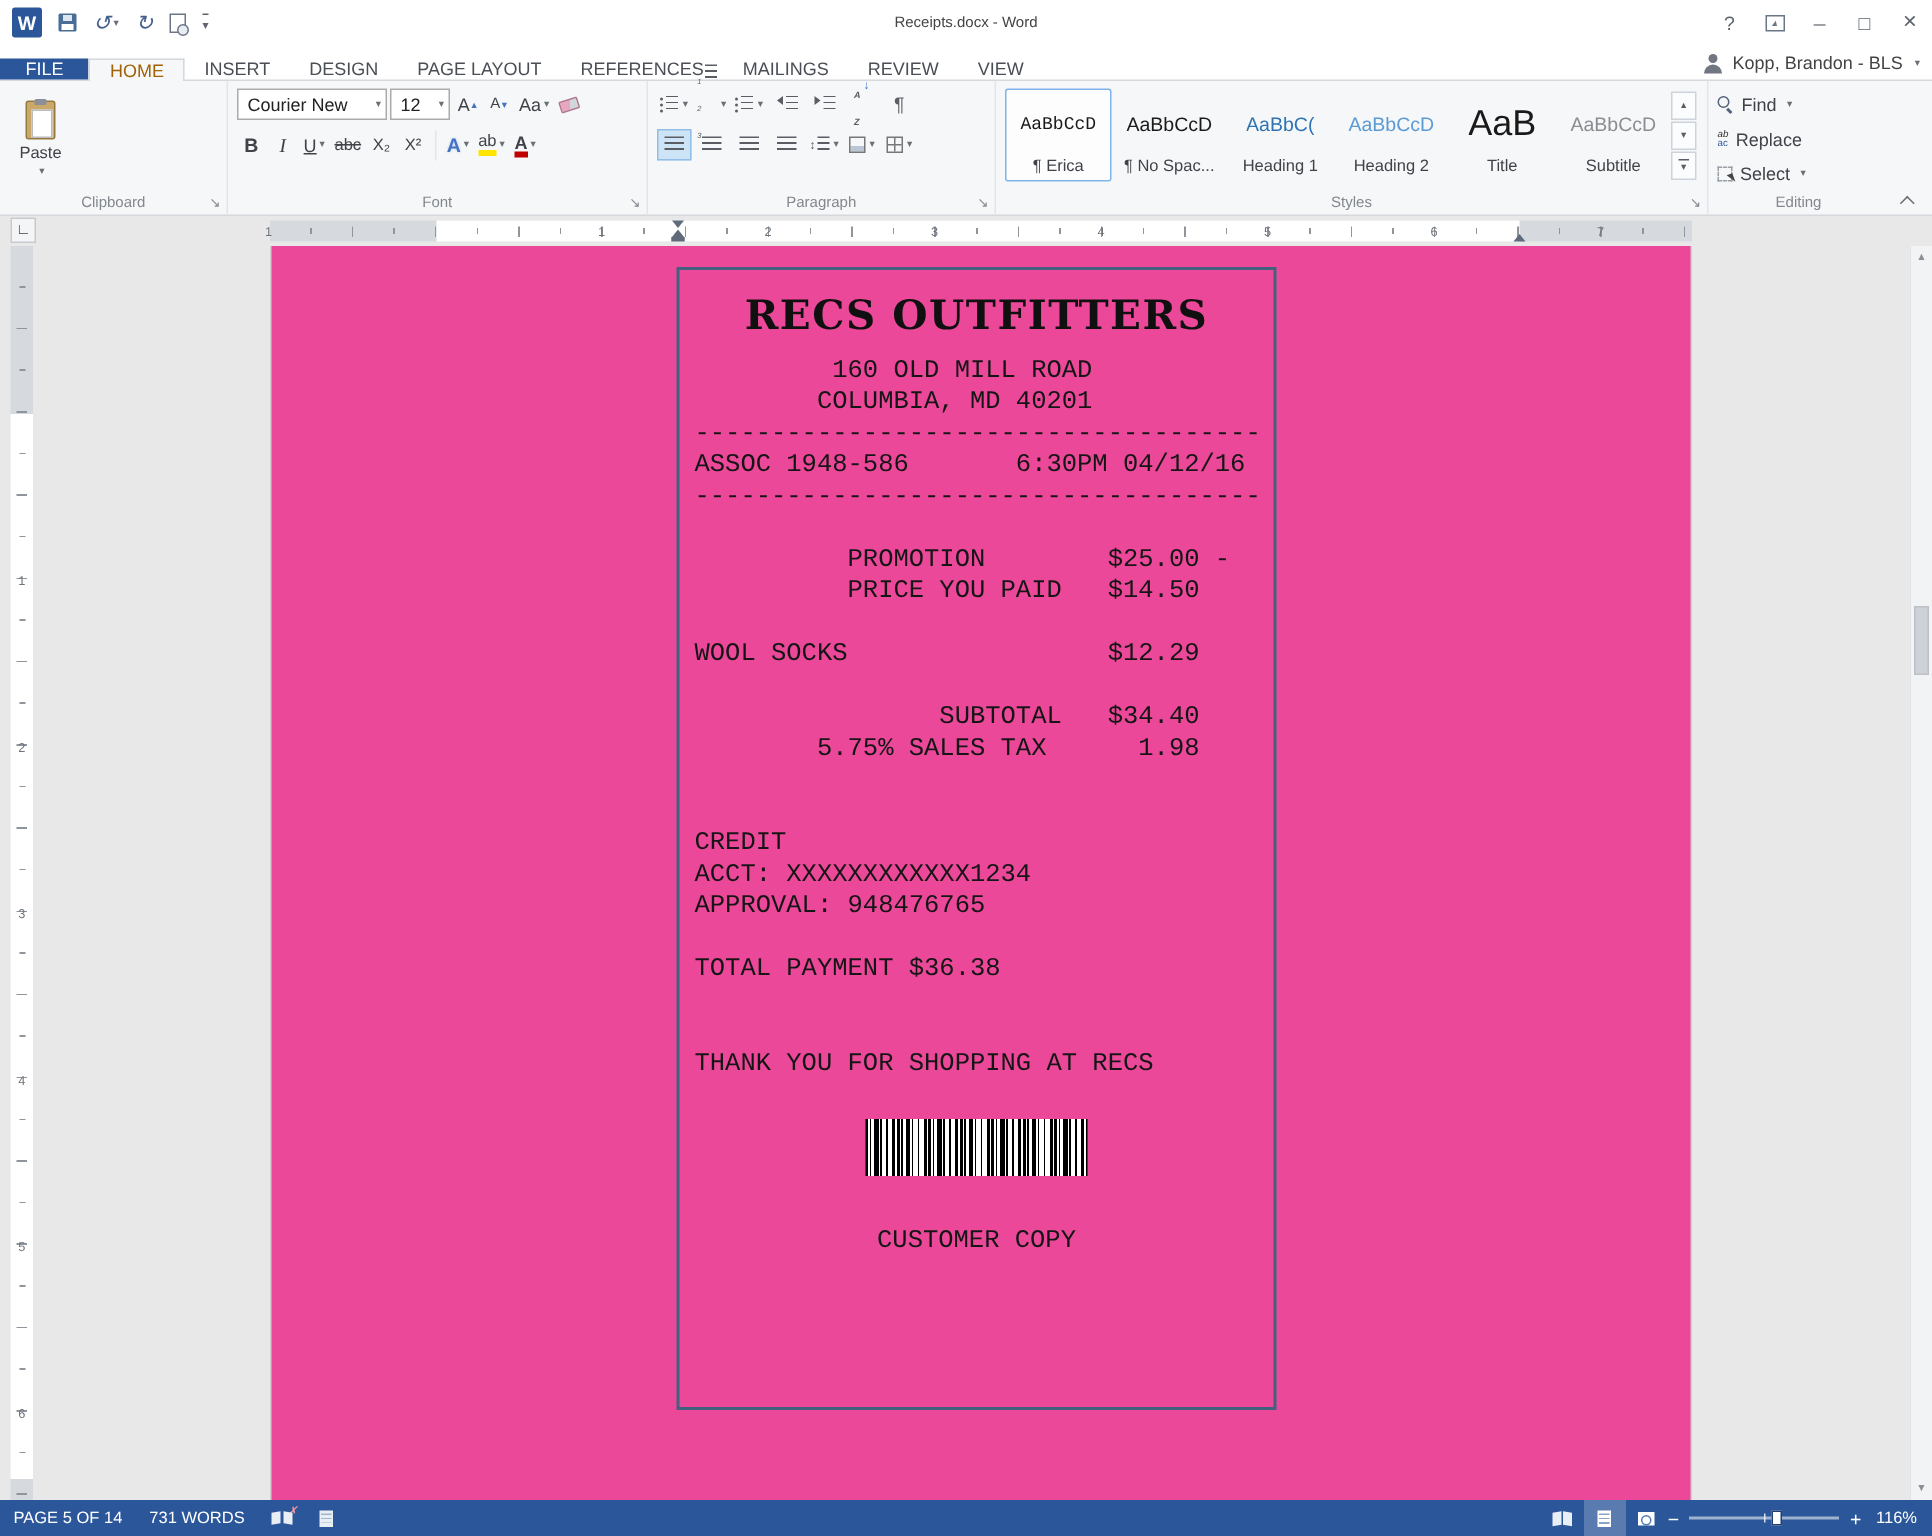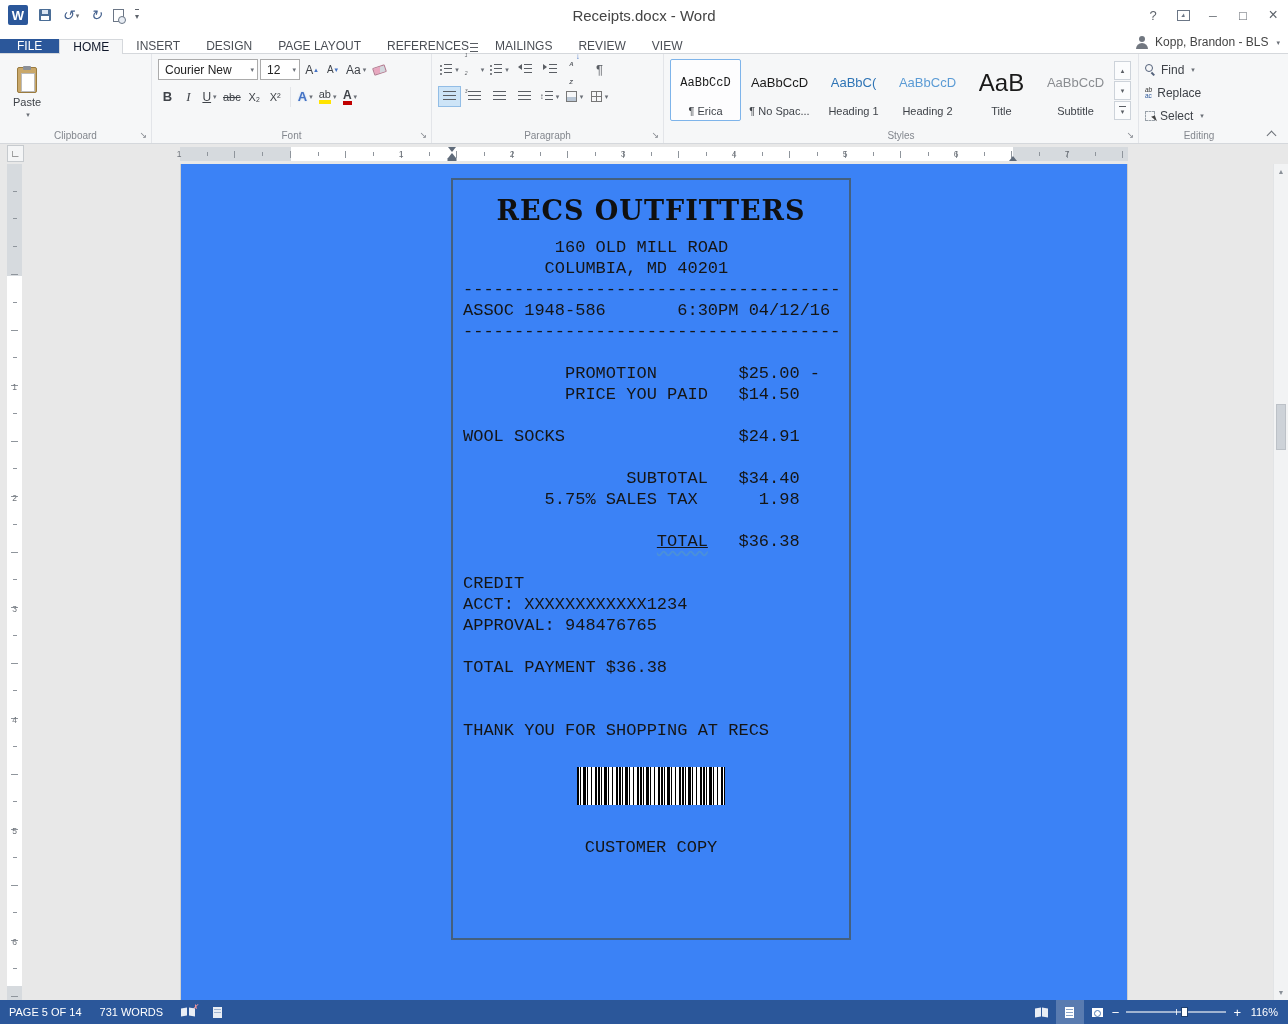--- a/index.html
+++ b/index.html
@@ -19,33 +19,33 @@
   .ico-undo::before{content:"↺";color:#44618e}
   .ico-redo::before{content:"↻";color:#44618e}
   .ico-preview{width:11px;height:13px;border:1px solid #6b7686;background:#fff;position:relative}
   .ico-preview::after{content:"";position:absolute;right:-3px;bottom:-3px;width:6px;height:6px;border:1px solid #6b7686;border-radius:50%;background:#e8edf4}
   .dd{font-size:7px;color:#6b7077;line-height:1;margin-left:2px}
   .dd::before{content:"▾"}
   .qat-more{position:relative;font-size:8px;color:#5e646c;padding-top:3px}
   .qat-more::before{content:"";position:absolute;top:0;left:0;right:0;border-top:1px solid #5e646c}
   .qat-more::after{content:"▾"}
   .title-text{position:absolute;left:0;right:0;top:0;height:30px;display:flex;align-items:center;justify-content:center;
-    font-size:15px;color:#444;pointer-events:none}
+    font-size:10px;color:#444;pointer-events:none}
   .winbtns{margin-left:auto;display:flex;align-items:center;z-index:3}
   .winbtn{width:30px;height:28px;display:flex;align-items:center;justify-content:center;font-size:13px;color:#5e646c}
   .ico-ribopts{width:13px;height:11px;border:1px solid #6b7686;display:flex;align-items:center;justify-content:center;font-size:7px;color:#6b7686}
   .ico-min::before{content:"─";font-size:11px}
   .ico-max::before{content:"□";font-size:13px}
   .ico-close::before{content:"×";font-size:16px}
 
   
   .tabsrow{position:absolute;left:0;top:30px;width:100%;height:24px;background:#fff;display:flex;align-items:flex-end;border-bottom:1px solid #d5d8dc}
   .file-tab{background:#2b579a;color:#fff;font-size:12px;padding:0 17px;display:flex;align-items:center}
   .rtab{font-size:12px;color:#4a4e55;padding:0 13px;display:flex;align-items:center}
-  .rtab.active{color:#0f172a;background:#f6f7f8;border:1px solid #d5d8dc;border-bottom:none;margin-bottom:-1px;z-index:2}
+  .rtab.active{color:#a16207;background:#f6f7f8;border:1px solid #d5d8dc;border-bottom:none;margin-bottom:-1px;z-index:2}
   .account{position:absolute;right:8px;top:30px;height:24px;display:flex;align-items:center;gap:6px;font-size:12px;color:#444}
   .ico-person{width:14px;height:13px;position:relative}
   .ico-person::before{content:"";position:absolute;top:0;left:4px;width:6px;height:6px;border-radius:50%;background:#717780}
   .ico-person::after{content:"";position:absolute;bottom:0;left:1px;width:12px;height:6px;border-radius:6px 6px 0 0;background:#717780}
 
   
   .ribbon{position:absolute;left:0;top:54px;width:100%;height:90px;background:#f6f7f8;border-bottom:1px solid #d5d8dc;display:flex}
   .rgroup{position:relative;height:100%;border-right:1px solid #e3e5e9;padding:5px 4px 18px 6px}
   .glabel{position:absolute;bottom:2px;left:0;right:0;text-align:center;font-size:10px;color:#83878e}
   .launcher{position:absolute;bottom:3px;right:4px;font-size:9px;color:#83878e;line-height:1}
@@ -155,21 +155,21 @@
 
   
   .docarea{position:absolute;left:0;top:164px;width:100%;height:836px;background:#e8e8e8;overflow:hidden}
   .vruler{position:absolute;left:7px;top:0;width:15px;height:836px;background:#d6dade}
   .vr-white{position:absolute;left:0;top:112px;width:15px;height:710px;background:#fff}
   .vr-ticks{position:absolute;inset:0;
     background-image:repeating-linear-gradient(180deg,transparent 0 26.75px,#8f959c 26.75px 27.75px),
                      repeating-linear-gradient(180deg,transparent 0 54.5px,#8f959c 54.5px 55.5px);
     background-size:4px 100%,7px 100%;background-position:center,center;background-repeat:no-repeat}
   .vnum{position:absolute;left:0;width:15px;text-align:center;transform:translateY(-50%);font-size:8.5px;color:#6f747b}
-  .page{position:absolute;left:180px;top:0;width:948px;height:836px;background:#3b82f6;
+  .page{position:absolute;left:180px;top:0;width:948px;height:836px;background:#ec4899;
     border-left:1px solid #cfcfcf;border-right:1px solid #cfcfcf}
 
   
   .receipt{position:absolute;left:270px;top:14px;width:400px;height:762px;border:2px solid #44607f;
     padding:10px 10px;font-family:"Liberation Mono","DejaVu Sans Mono",monospace;font-size:17px;line-height:21px;color:#151515}
   .rtitle{text-align:center;font-family:"DejaVu Serif",serif;font-weight:bold;font-size:27px;letter-spacing:1px;
     color:#101010;margin:10px 0 16px}
   .rline{white-space:pre;min-height:21px}
   .tword{text-decoration:underline}
   .twavy{text-decoration:underline wavy #4a90d9;text-underline-offset:4px}
@@ -509,26 +509,25 @@
         <div class="rtitle">RECS OUTFITTERS</div>
         <div class="rline">         160 OLD MILL ROAD</div>
         <div class="rline">        COLUMBIA, MD 40201</div>
         <div class="rline">-------------------------------------</div>
         <div class="rline">ASSOC 1948-586       6:30PM 04/12/16</div>
         <div class="rline">-------------------------------------</div>
         <div class="rline"></div>
         <div class="rline">          PROMOTION        $25.00 -</div>
         <div class="rline">          PRICE YOU PAID   $14.50</div>
         <div class="rline"></div>
-        <div class="rline">WOOL SOCKS                 $24.91</div>
+        <div class="rline">WOOL SOCKS                 $12.29</div>
         <div class="rline"></div>
         <div class="rline">                SUBTOTAL   $34.40</div>
         <div class="rline">        5.75% SALES TAX      1.98</div>
         <div class="rline"></div>
-        <div class="rline"><span>                   </span><span class="tword"><span class="twavy">TOTAL</span></span><span>   $36.38</span></div>
         <div class="rline"></div>
         <div class="rline">CREDIT</div>
         <div class="rline">ACCT: XXXXXXXXXXXX1234</div>
         <div class="rline">APPROVAL: 948476765</div>
         <div class="rline"></div>
         <div class="rline">TOTAL PAYMENT $36.38</div>
         <div class="rline"></div>
         <div class="rline"></div>
         <div class="rline">THANK YOU FOR SHOPPING AT RECS</div>
         <div class="bc-wrap"><span class="barcode"></span></div>

